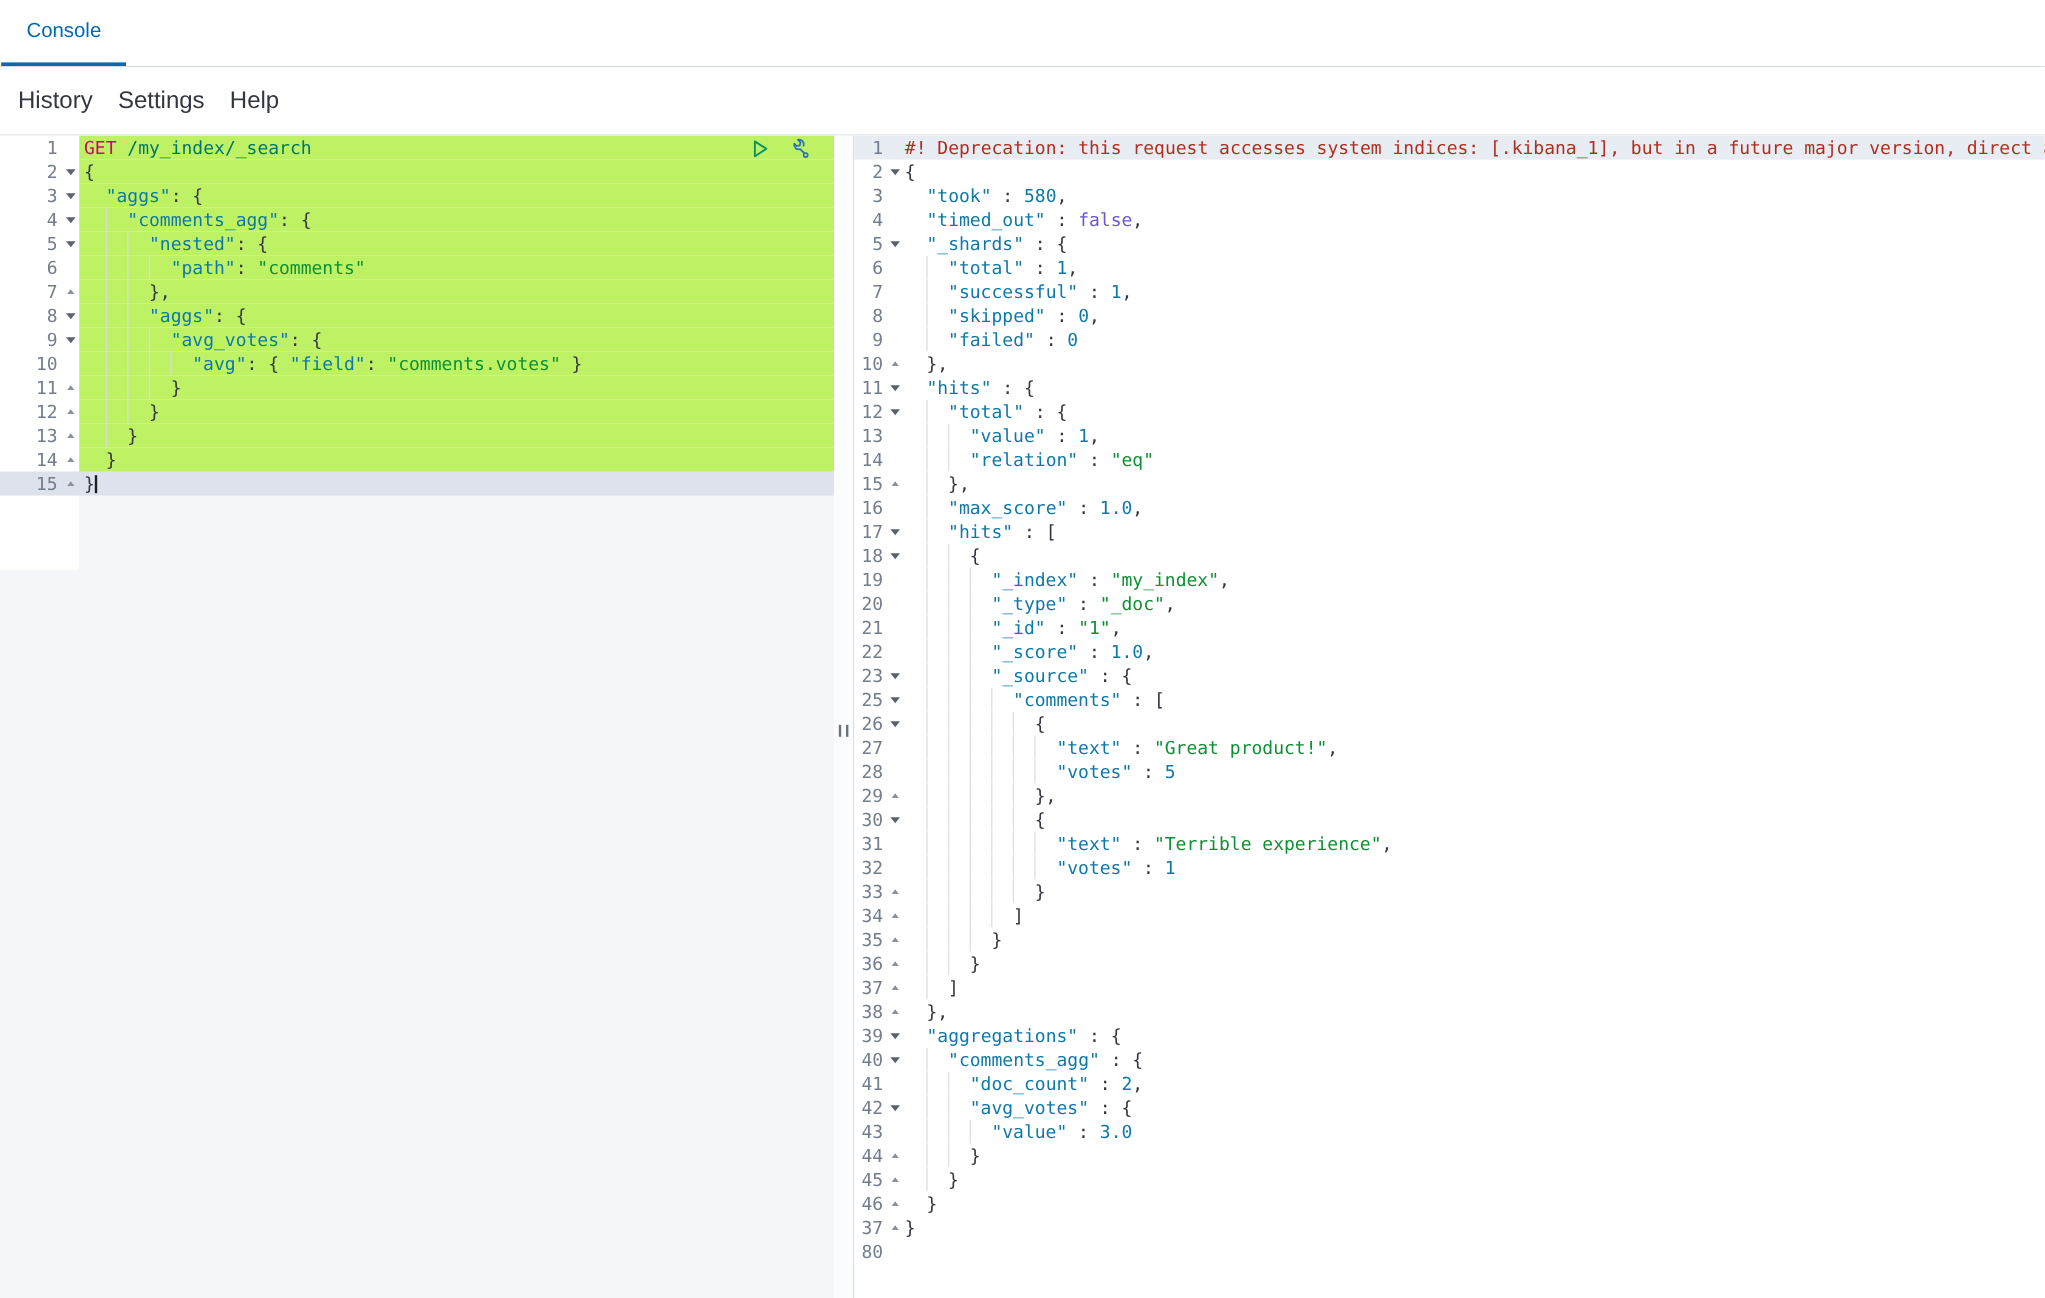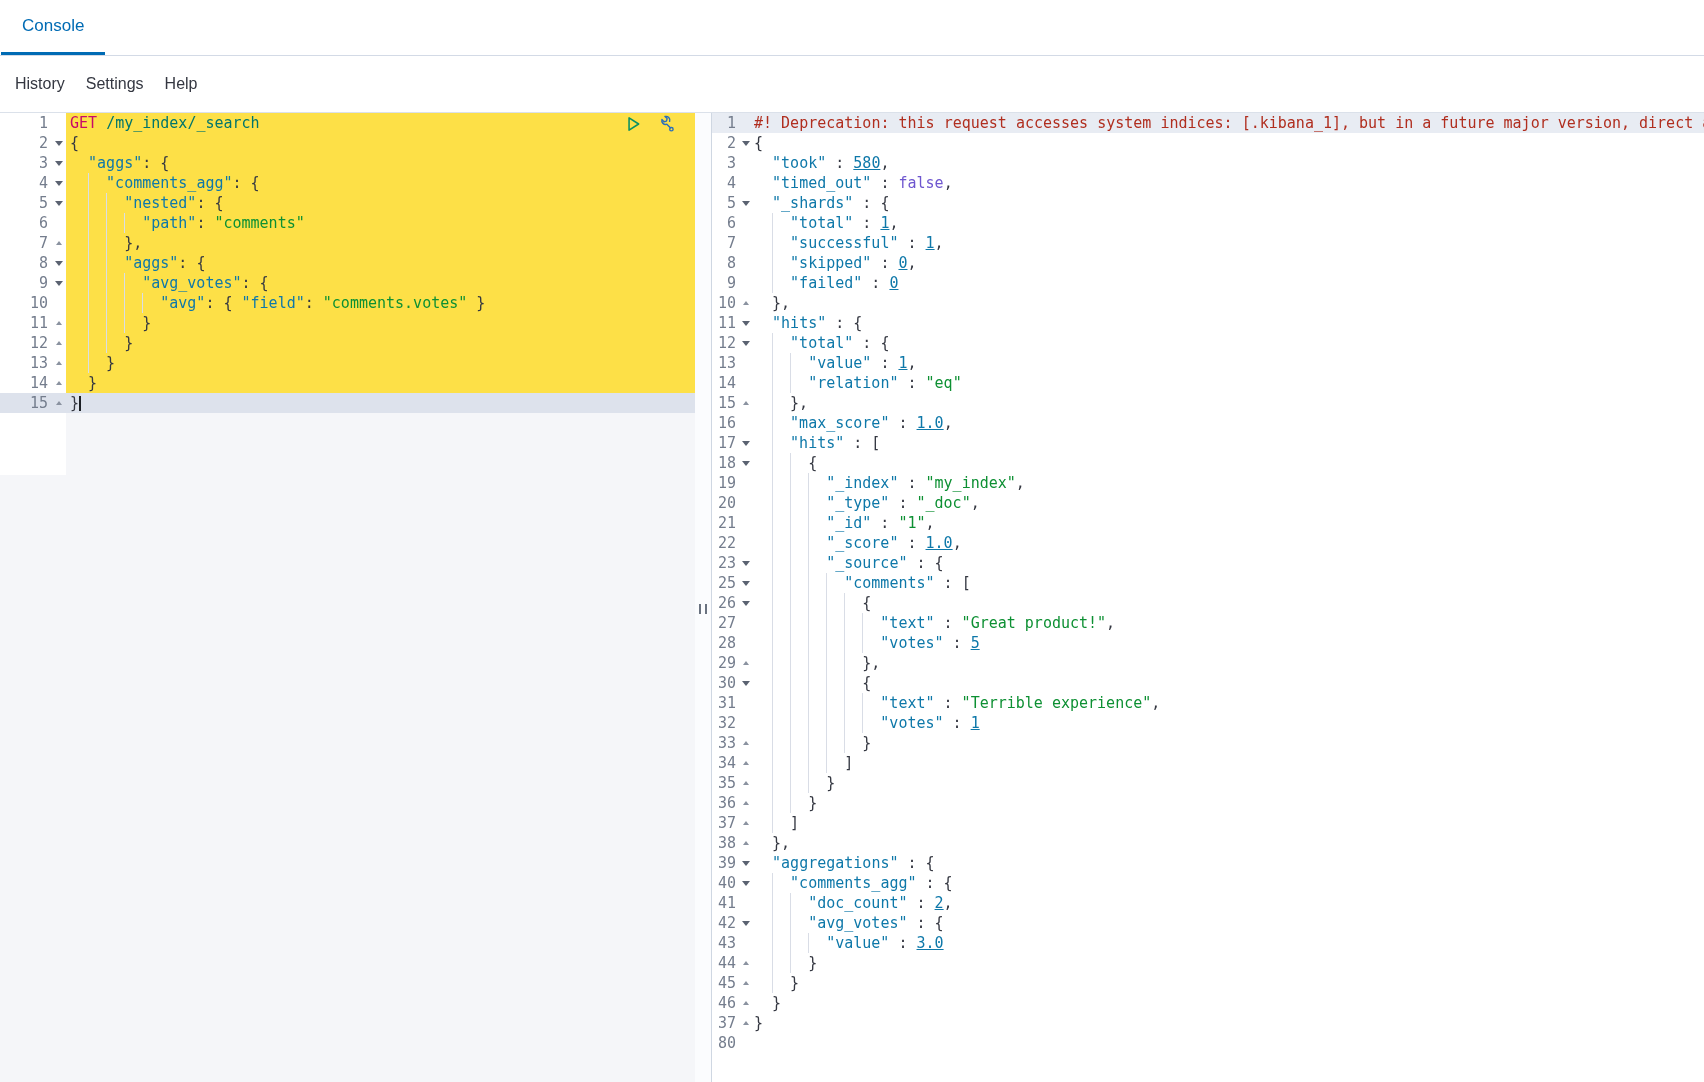--- a/index.html
+++ b/index.html
@@ -8,21 +8,21 @@
 
   
   .header { height:56px; background:#fff; border-bottom:1px solid #d3dae6;
     display:flex; align-items:stretch; }
   .tab { display:flex; align-items:center; padding:0 21px; margin-left:1px;
     font-size:17px; color:var(--c-accent); border-bottom:3px solid var(--c-accent); }
 
   
   .menubar { height:56px; background:#fff; display:flex; align-items:center;
     padding-left:15px; gap:21px; }
-  .menu-item { font-size:16px; color:#343741; cursor:pointer; }
+  .menu-item { font-size:20px; color:#343741; cursor:pointer; }
 
   
   .workspace { display:flex; height:970px; border-top:1px solid #dbe1ea; }
   .editor { position:relative; overflow:hidden;
     font-family:"DejaVu Sans Mono", monospace; font-size:15px; line-height:20px; }
   .editor.request { width:695px; background:#f5f6f9; }
   .editor.response { flex:1; background:#fff; }
 
   .splitter { width:17px; background:#fbfcfe; border-right:1px solid #cfd7e2;
     position:relative; cursor:col-resize; }
@@ -38,41 +38,41 @@
   .fold { width:14px; display:flex; align-items:center; justify-content:center; }
   .response .fold { width:12px; }
   .fold.open::after { content:""; border-left:4px solid transparent;
     border-right:4px solid transparent; border-top:5px solid #5a6271; }
   .fold.close::after { content:""; border-left:3px solid transparent;
     border-right:3px solid transparent; border-bottom:4px solid #8a92a0; }
   .code { flex:1; padding-left:4px; overflow:hidden; }
   .response .code { padding-left:2px; }
 
   
-  .request .line.in-request .code { background:#fde047; }
+  .request .line.in-request .code { background:#bef264; }
   
   .request .line.active, .request .line.active .gutter { background:#dde2ec; }
   
   .response .line.hl, .response .line.hl .gutter { background:#e8ecf3; }
 
   
   .request .lines::after { content:""; position:absolute; left:0; top:300px;
     width:66px; height:62px; background:#fff; }
   .request .lines { position:relative; }
 
   
   .ig { display:inline-block; width:2ch; height:20px; vertical-align:top; }
   .ig.b { border-left:1px solid #d9dde6; }
 
   
   .tok.method { color:var(--c-method); }
   .tok.url    { color:var(--c-url); }
   .tok.key    { color:var(--c-key); }
   .tok.str    { color:var(--c-str); }
-  .tok.num    { color:var(--c-num);text-decoration:underline; }
+  .tok.num    { color:var(--c-num); }
   .tok.bool   { color:var(--c-bool);margin-top:45px; }
   .tok.punct  { color:var(--c-punct); }
   .tok.warn   { color:var(--c-warn); }
 
   .caret { display:inline-block; width:2px; height:15px; background:#1b1f24;
     vertical-align:-3px; }
 
   
   .actions { position:absolute; top:2px; right:20px; display:flex; gap:15px; }
   .actions .icon-btn { width:18px; height:18px; cursor:pointer; }

